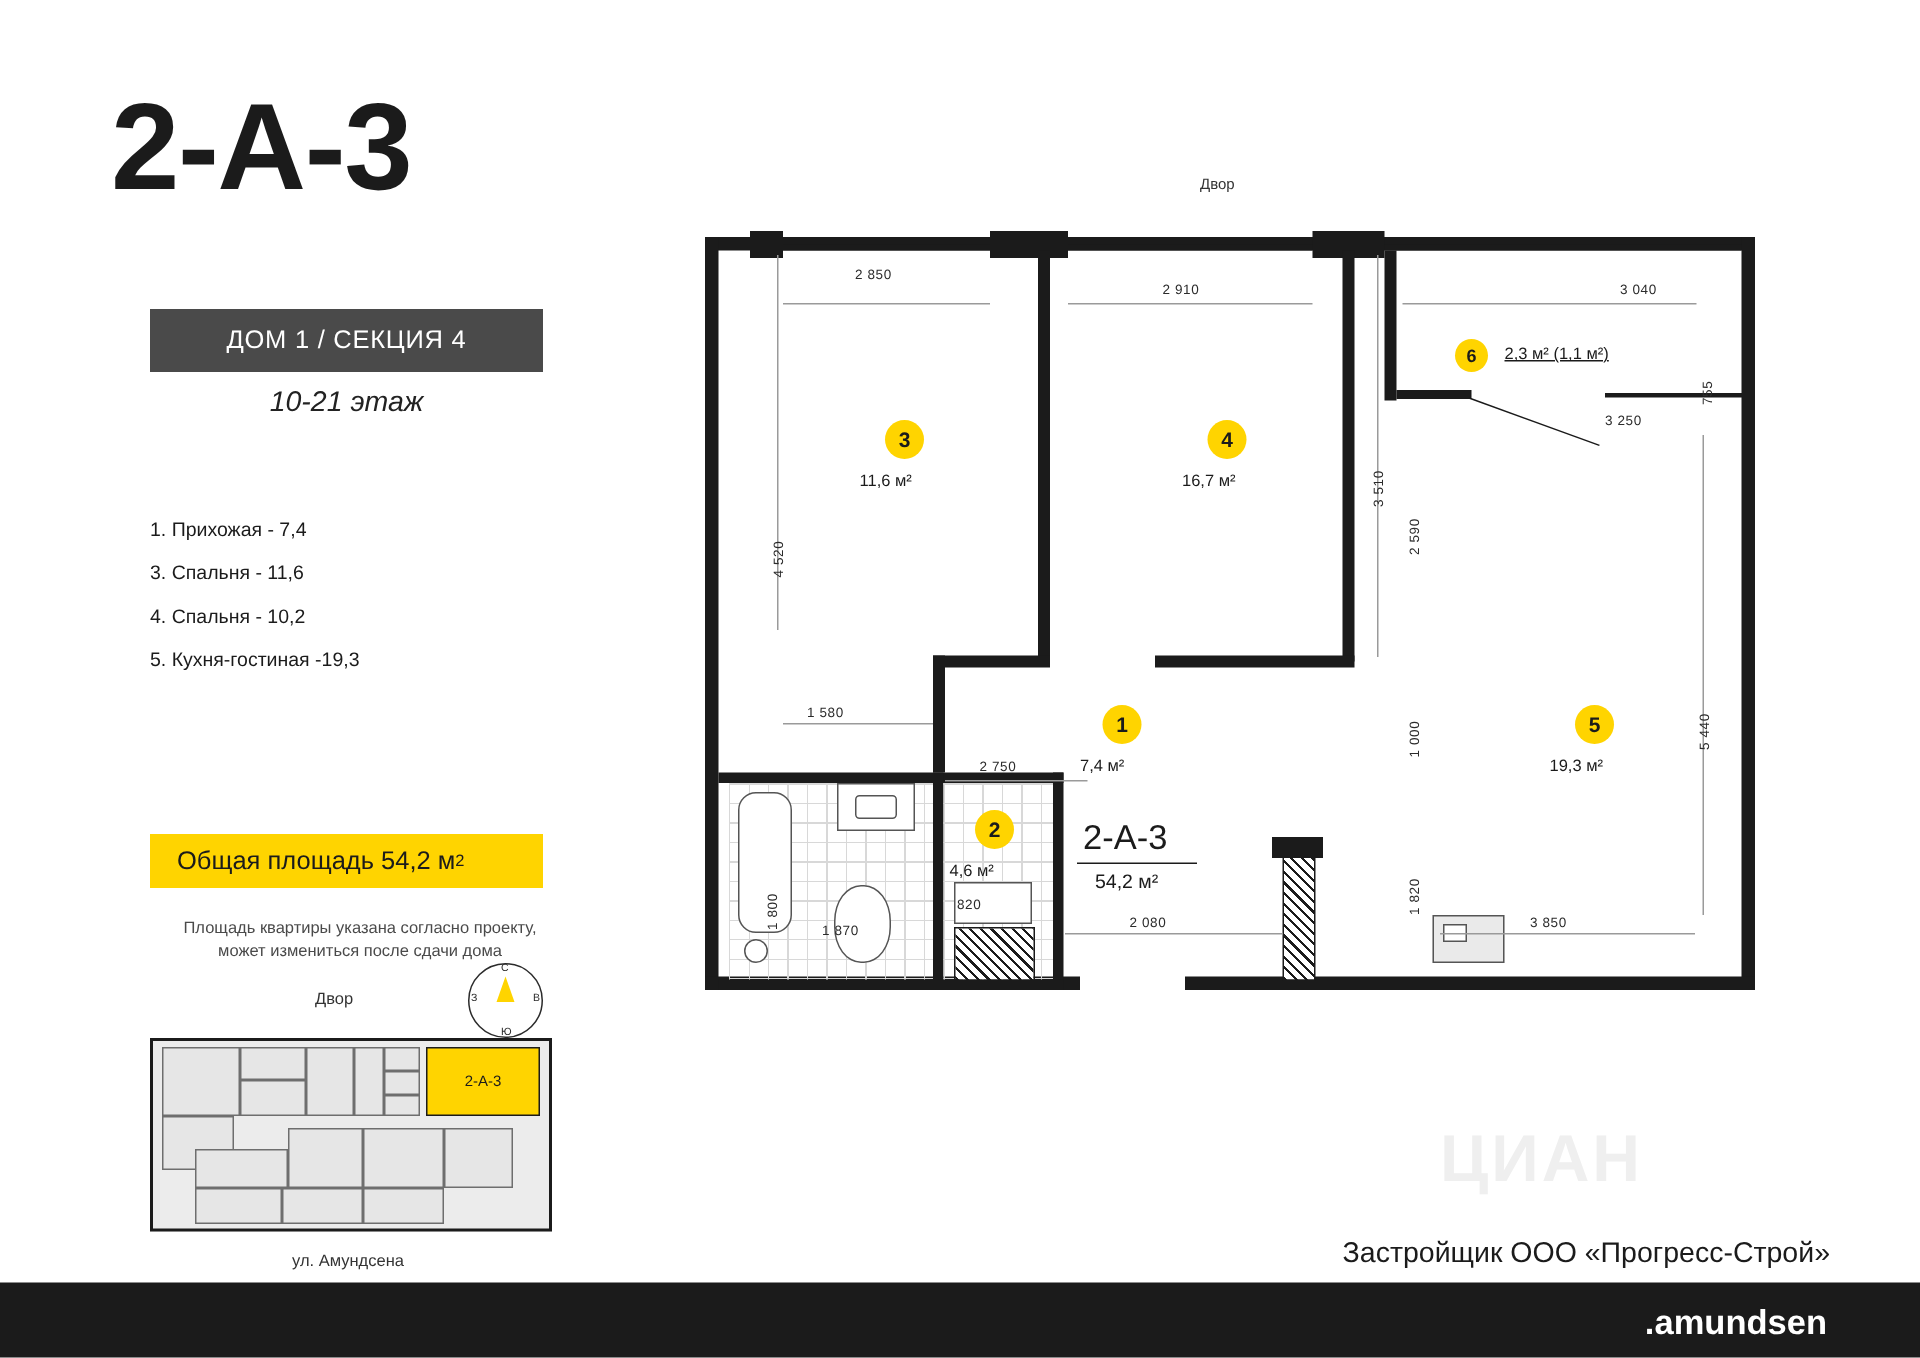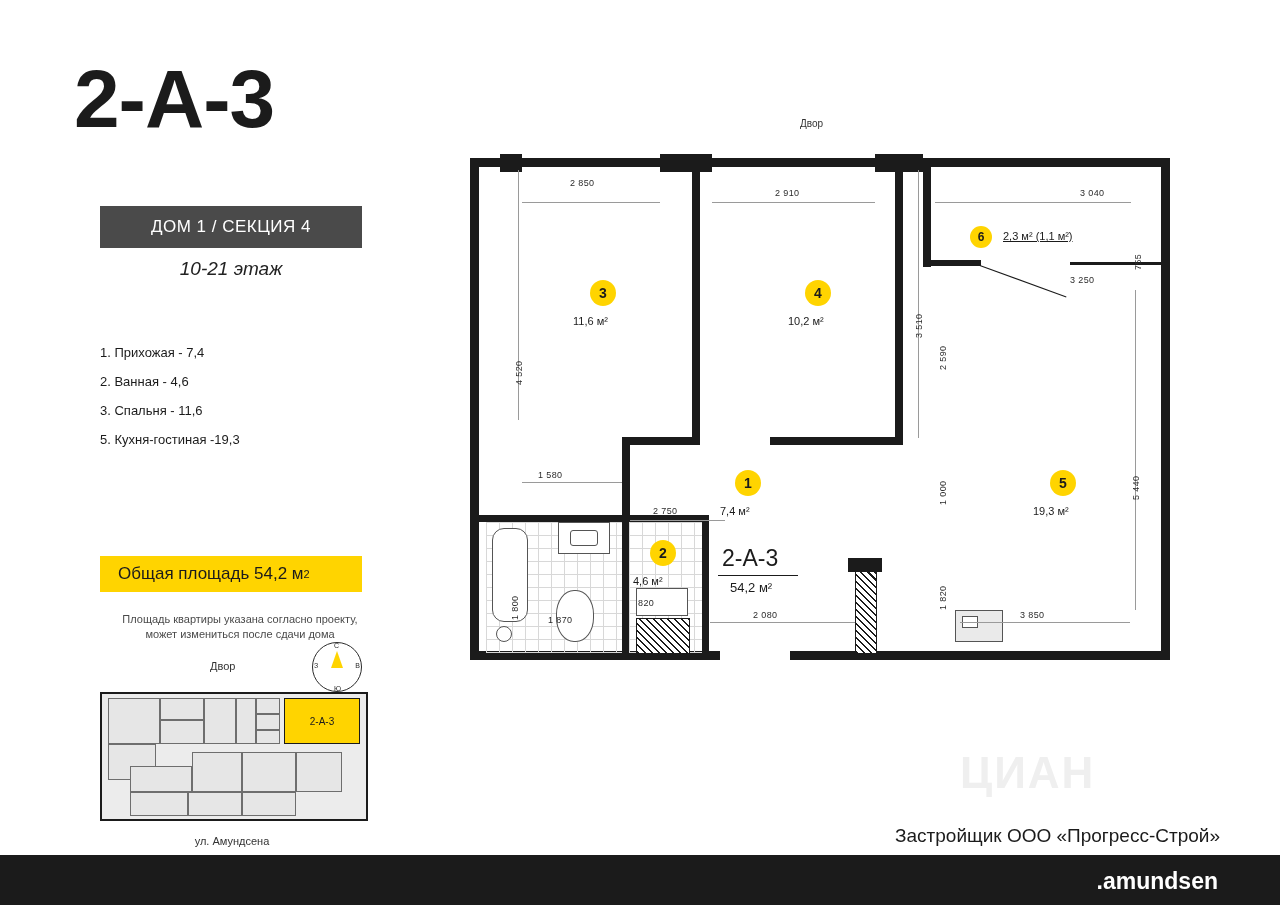--- a/index.html
+++ b/index.html
@@ -101,22 +101,22 @@
 <body>
 
 <div class="abs" id="plan-title">2-А-3</div>
 
 <div class="abs" id="house-section-badge">ДОМ 1 / СЕКЦИЯ 4</div>
 
 <div class="abs" id="floors-label">10-21 этаж</div>
 
 <div class="abs" id="rooms-list">
   <div>1. Прихожая - 7,4</div>
-  <div>2. Ванная - 4,6</div>
   <div>3. Спальня - 11,6</div>
+  <div>4. Спальня - 10,2</div>
   <div>5. Кухня-гостиная -19,3</div>
 </div>
 
 <div class="abs" id="total-area-badge">
   <span>Общая площадь 54,2 м</span>
     <sup>2</sup>
 </div>
 
 <div class="abs" id="disclaimer">
   <div>Площадь квартиры указана согласно проекту,</div>
@@ -204,21 +204,21 @@
   <div class="hatch" style="left:385px;top:460px;width:20px;height:82px;"></div>
   <div class="wall" style="left:378px;top:448px;width:34px;height:14px;"></div>
 
   <div class="fixture" style="left:485px;top:500px;width:46px;height:30px;background:#eaeaea;"></div>
   <div class="fixture" style="left:492px;top:506px;width:14px;height:10px;"></div>
 
   <div class="marker" style="left:120px;top:170px;">3</div>
   <div class="area-lbl" style="left:103px;top:205px;">11,6 м²</div>
 
   <div class="marker" style="left:335px;top:170px;">4</div>
-  <div class="area-lbl" style="left:318px;top:205px;">10,2 м²</div>
+  <div class="area-lbl" style="left:318px;top:205px;">16,7 м²</div>
 
   <div class="marker" style="left:265px;top:360px;">1</div>
   <div class="area-lbl" style="left:250px;top:395px;">7,4 м²</div>
 
   <div class="marker" style="left:180px;top:430px;">2</div>
   <div class="area-lbl" style="left:163px;top:465px;">4,6 м²</div>
 
   <div class="marker" style="left:580px;top:360px;">5</div>
   <div class="area-lbl" style="left:563px;top:395px;">19,3 м²</div>
 

